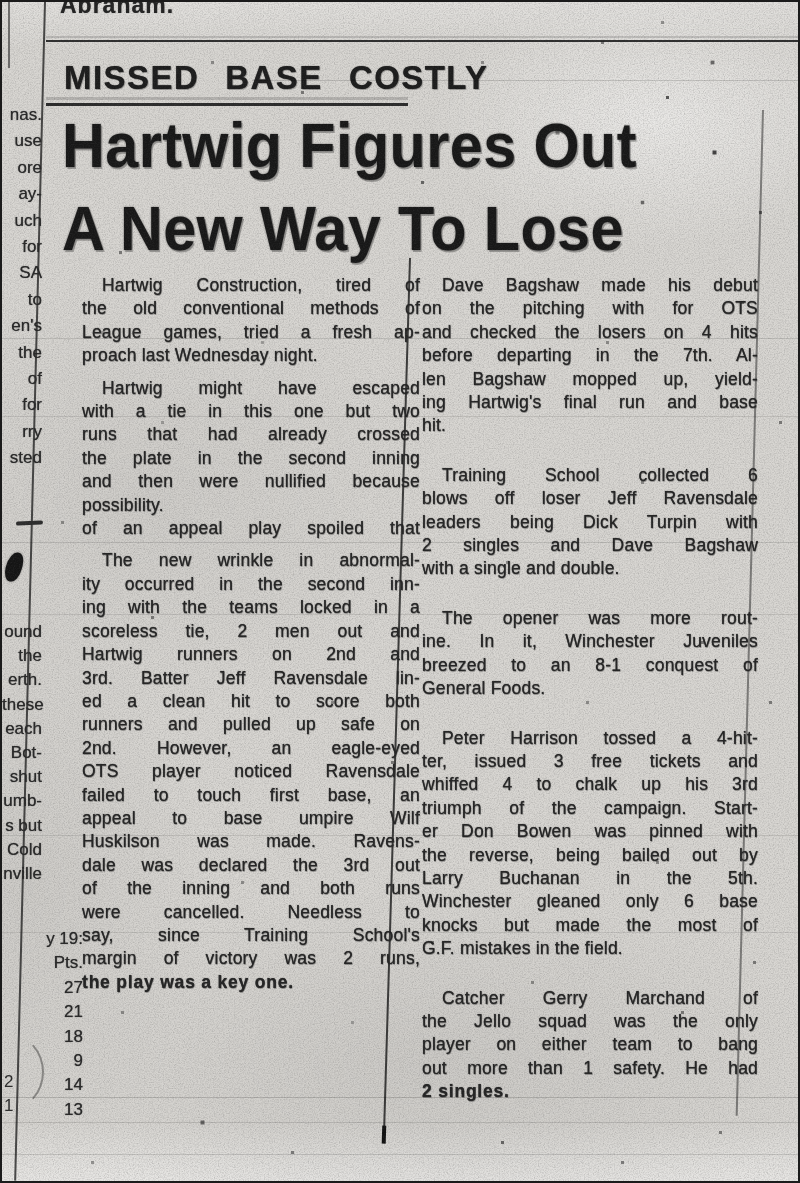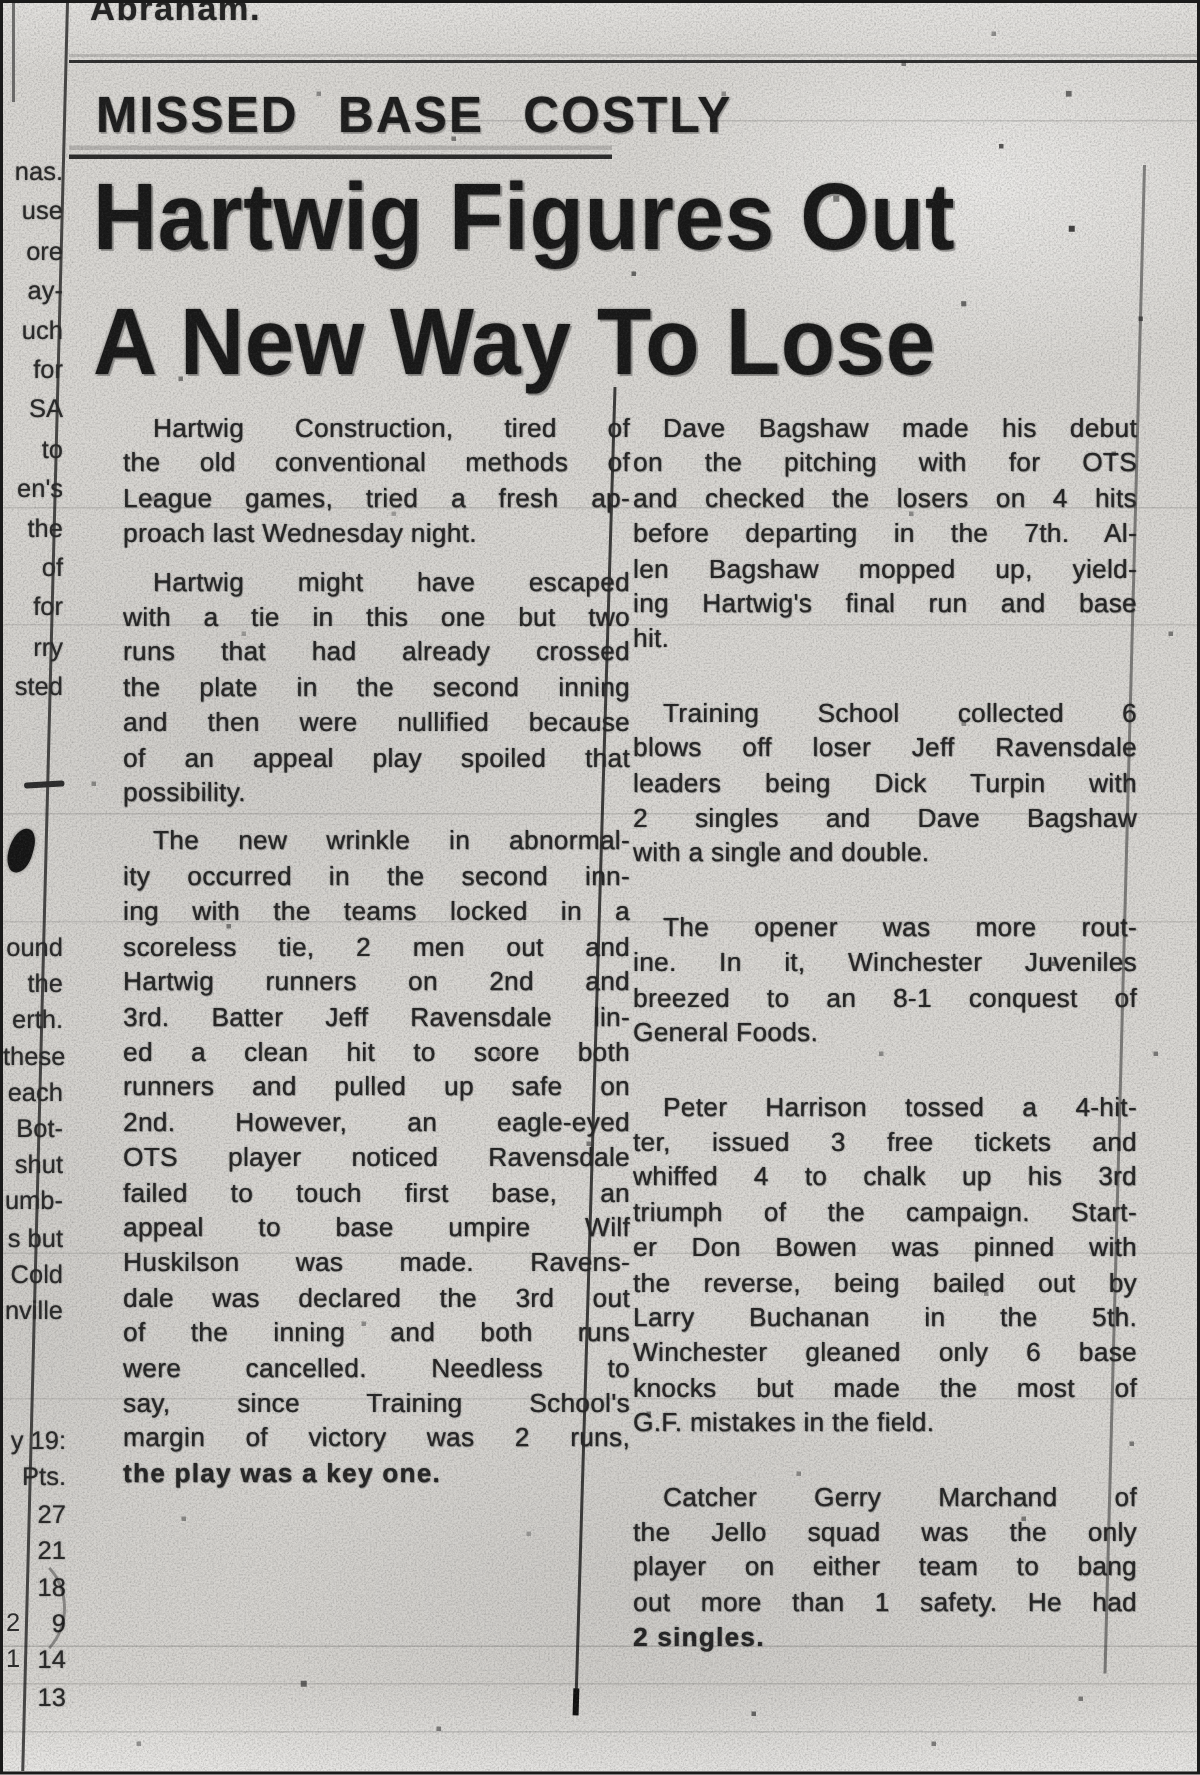--- a/index.html
+++ b/index.html
@@ -51,21 +51,21 @@
   .col-right .para{margin-bottom:26px;}
   .line{text-align:justify;text-align-last:justify;white-space:nowrap;}
   .line.first{text-indent:20px;}
   .line.lastline{text-align-last:left;}
   .col .para:last-child .line:last-child{font-weight:bold;filter:blur(0.5px);letter-spacing:0.8px;}
   
   .margin-frag{position:absolute;left:0;width:40px;text-align:right;font-size:17px;color:#282828;
     text-shadow:0 0 1px rgba(30,30,30,0.8);}
   .frag-upper{top:100px;line-height:26.4px;}
   .frag-middle{top:618px;line-height:24.2px;}
-  .frag-lower{top:947px;line-height:24.4px;width:42px;}
+  .frag-lower{top:925px;line-height:24.4px;width:42px;padding-left:39px;}
   .fline{white-space:nowrap;}
   .edge-partial{position:absolute;left:2px;font-size:17px;color:#2b2b2b;}
   .ep1{top:1070px;} .ep2{top:1094px;}
   .mark-dash{position:absolute;left:14px;top:519px;width:27px;height:4px;background:#2b2b2b;
     border-radius:2px;transform:rotate(-3deg);}
   .mark-blob{position:absolute;left:4px;top:550px;width:16px;height:30px;background:#141414;
     border-radius:60% 40% 55% 45%;transform:rotate(14deg);box-shadow:0 0 2px rgba(0,0,0,0.5);}
   .mark-arc{position:absolute;left:-26px;top:1032px;width:64px;height:72px;border:2px solid transparent;
     border-right-color:rgba(0,0,0,0.35);border-radius:50%;}
   
@@ -124,22 +124,22 @@
         <div class="line">the old conventional methods of</div>
         <div class="line">League games, tried a fresh ap-</div>
         <div class="line lastline">proach last Wednesday night.</div>
       </div>
       <div class="para">
         <div class="line first">Hartwig might have escaped</div>
         <div class="line">with a tie in this one but two</div>
         <div class="line">runs that had already crossed</div>
         <div class="line">the plate in the second inning</div>
         <div class="line">and then were nullified because</div>
+        <div class="line lastline">possibility.</div>
         <div class="line">of an appeal play spoiled that</div>
-        <div class="line lastline">possibility.</div>
       </div>
       <div class="para">
         <div class="line first">The new wrinkle in abnormal-</div>
         <div class="line">ity occurred in the second inn-</div>
         <div class="line">ing with the teams locked in a</div>
         <div class="line">scoreless tie, 2 men out and</div>
         <div class="line">Hartwig runners on 2nd and</div>
         <div class="line">3rd. Batter Jeff Ravensdale lin-</div>
         <div class="line">ed a clean hit to score both</div>
         <div class="line">runners and pulled up safe on</div>

